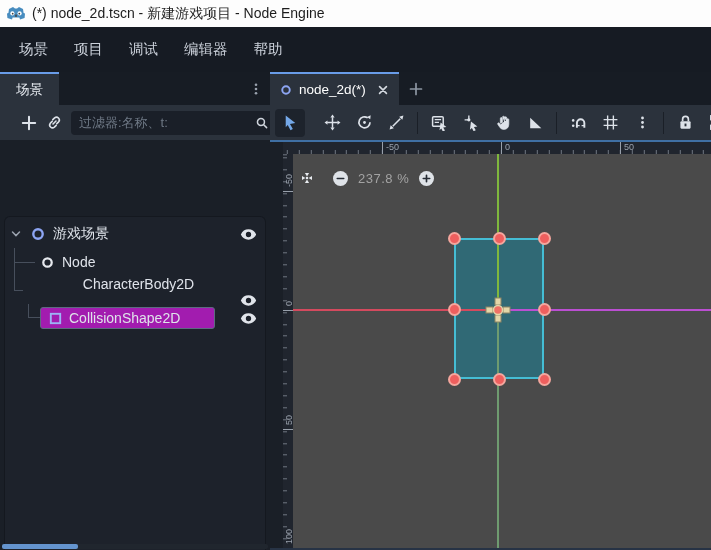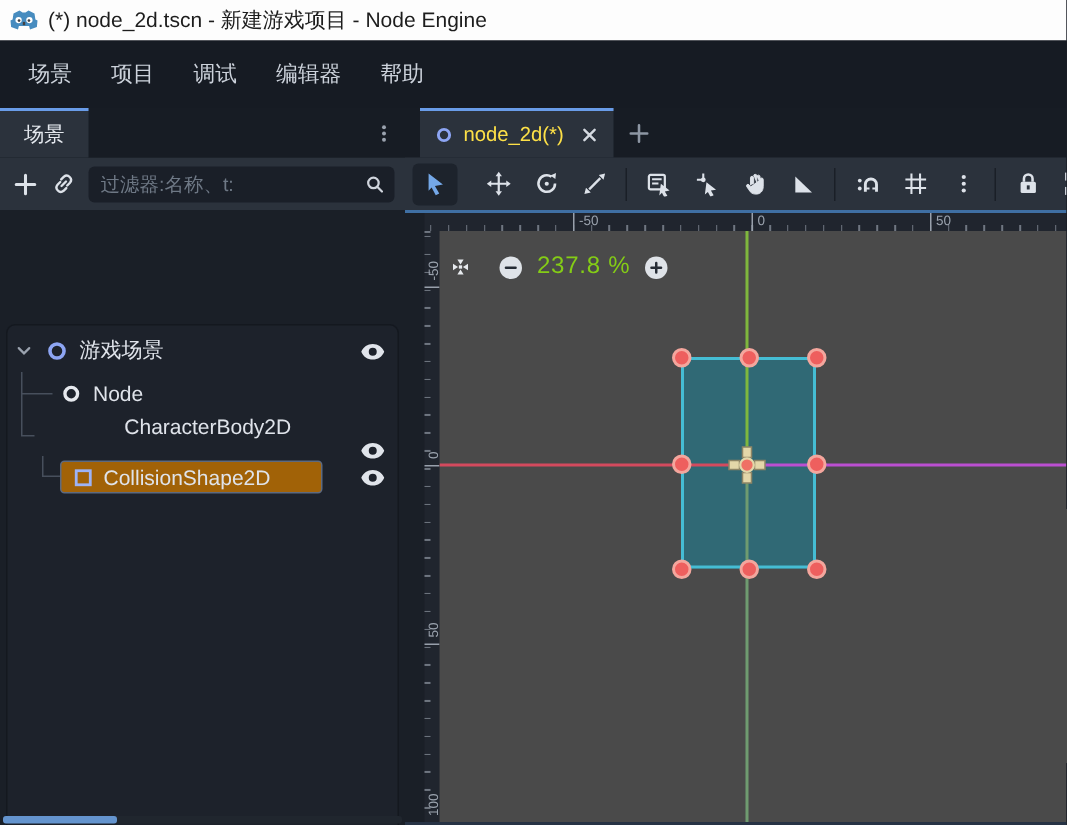--- a/index.html
+++ b/index.html
@@ -19,41 +19,41 @@
   .left-dock { width:270px; position:relative; background:#1a1f27; flex:none; }
   .main-area { width:441px; position:relative; flex:none; }
 
   
   .dock-tabs { height:33px; background:#171c24; display:flex; align-items:stretch; position:relative; }
   .dock-tab { display:flex; align-items:center; padding:0 16px; font-size:13.5px; color:#8d96a3; }
   .dock-tab.active { background:#2b323c; color:#e4e8ee; border-top:2px solid #699ce8; }
   .dock-tabs .tabbar-menu { margin-left:auto; display:flex; align-items:center; padding:0 7px; }
 
   
-  .dock-toolbar { height:35px; background:#2b323c; display:flex; align-items:center; padding:0 8px; gap:8px; }
+  .dock-toolbar { height:35px; background:#2b323c; display:flex; align-items:center; padding:0 20px; gap:8px; }
   .tool-btn { width:22px; height:24px; display:flex; align-items:center; justify-content:center; border-radius:3px; }
   .filter-box { flex:1; height:24px; background:#1a1f28; border-radius:4px; display:flex; align-items:center; padding:0 6px 0 8px; }
   .filter-box input { flex:1; min-width:0; background:transparent; border:none; outline:none; color:#cfd4dc; font-size:13px; font-family:inherit; }
   .filter-box input::placeholder { color:#6e7885; }
 
   
   .tree-panel { position:absolute; left:4px; right:4px; top:144px; height:396px; background:#1d222b; border-radius:6px; box-shadow:inset 0 0 0 1px #14181f; overflow:hidden; }
   .tree-row { position:absolute; left:0; right:0; height:28px; display:flex; align-items:center; }
   .tree-label { font-size:14px; color:#dfe3ea; white-space:nowrap; }
   .eye-btn { margin-left:auto; margin-right:8px; width:20px; height:20px; display:flex; align-items:center; justify-content:center; }
-  .sel-box { display:flex; align-items:center; gap:6px; background:#a16207; border:1px solid #5d6a80; border-radius:3px; padding:2px 34px 2px 7px; }
+  .sel-box { display:flex; align-items:center; gap:6px; background:#a21caf; border:1px solid #5d6a80; border-radius:3px; padding:2px 34px 2px 7px; }
   .tree-line { position:absolute; background:#474f5c; }
 
   
   .dock-hscroll { position:absolute; left:2px; right:2px; bottom:1px; height:5px; background:#20262e; border-radius:2px; }
   .dock-hscroll .thumb { position:absolute; left:0; top:0; bottom:0; width:76px; background:#6494ce; border-radius:2px; }
 
   
   .scene-tabs { height:33px; background:#171c24; display:flex; align-items:stretch; }
-  .scene-tab { margin-left:10px; display:flex; align-items:center; gap:7px; padding:0 10px; background:#2b323c; border-top:2px solid #699ce8; color:#fde047; font-size:13.5px; }
+  .scene-tab { display:flex; align-items:center; gap:7px; padding:0 10px; background:#2b323c; border-top:2px solid #699ce8; color:#ffffff; font-size:13.5px; }
   .new-tab-btn { width:34px; display:flex; align-items:center; justify-content:center; }
 
   
   .canvas-toolbar { height:35px; background:#2b323c; display:flex; align-items:center; padding:0 5px; gap:2px; overflow:hidden; }
   .ct-btn { width:30px; height:28px; display:flex; align-items:center; justify-content:center; border-radius:4px; flex:none; }
   .ct-btn.active { background:#1d232c; }
   .ct-sep { width:1px; height:22px; background:#1a1f27; margin:0 4px; flex:none; }
 
   
   .viewport { position:absolute; left:0; right:0; top:68px; bottom:0; background:#1a1f27; border-top:2px solid #3f6fa3; }
@@ -69,21 +69,21 @@
   .vruler .rlabel { position:absolute; left:1px; font-size:9px; color:#9aa2ad; transform:rotate(-90deg); transform-origin:0 0; }
   .canvas { position:absolute; left:23px; top:12px; right:0; bottom:0; background:#4a4a4a; overflow:hidden; }
 
   .axis { position:absolute; }
   .shape { position:absolute; left:161px; top:84px; width:90px; height:141px; background:#306975; border:2px solid #45bdd4; }
   .handle { position:absolute; width:13px; height:13px; border-radius:50%; background:#ee5f5e; border:2px solid #f4a69d; }
   .gizmo { position:absolute; left:192px; top:143px; }
 
   .zoombar { position:absolute; left:6px; top:12px; height:24px; display:flex; align-items:center; gap:10px; }
   .zoom-circle { width:15px; height:15px; border-radius:50%; background:#dfe3e8; display:flex; align-items:center; justify-content:center; }
-  .zoom-label { color:#84cc16; font-size:16px; letter-spacing:.5px; }
+  .zoom-label { color:#a3a3a3; font-size:13px; letter-spacing:.5px; }
   .vp-bottom-edge { position:absolute; left:0; right:0; bottom:0; height:2px; background:#273345; }
 </style>
 </head>
 <body>
 
 <div class="titlebar">
   <svg width="20" height="17" viewBox="0 0 20 17">
     <path d="M3 4 L7 2 L9 3.4 L11 3.4 L13 2 L17 4 L17.6 8 L19 8.6 L18.6 13 L14 14.6 L13.4 12.4 L6.6 12.4 L6 14.6 L1.4 13 L1 8.6 L2.4 8 Z" fill="#478cbf"></path>
     <circle cx="6.4" cy="8.4" r="2.1" fill="#ffffff"></circle>
     <circle cx="13.6" cy="8.4" r="2.1" fill="#ffffff"></circle>

